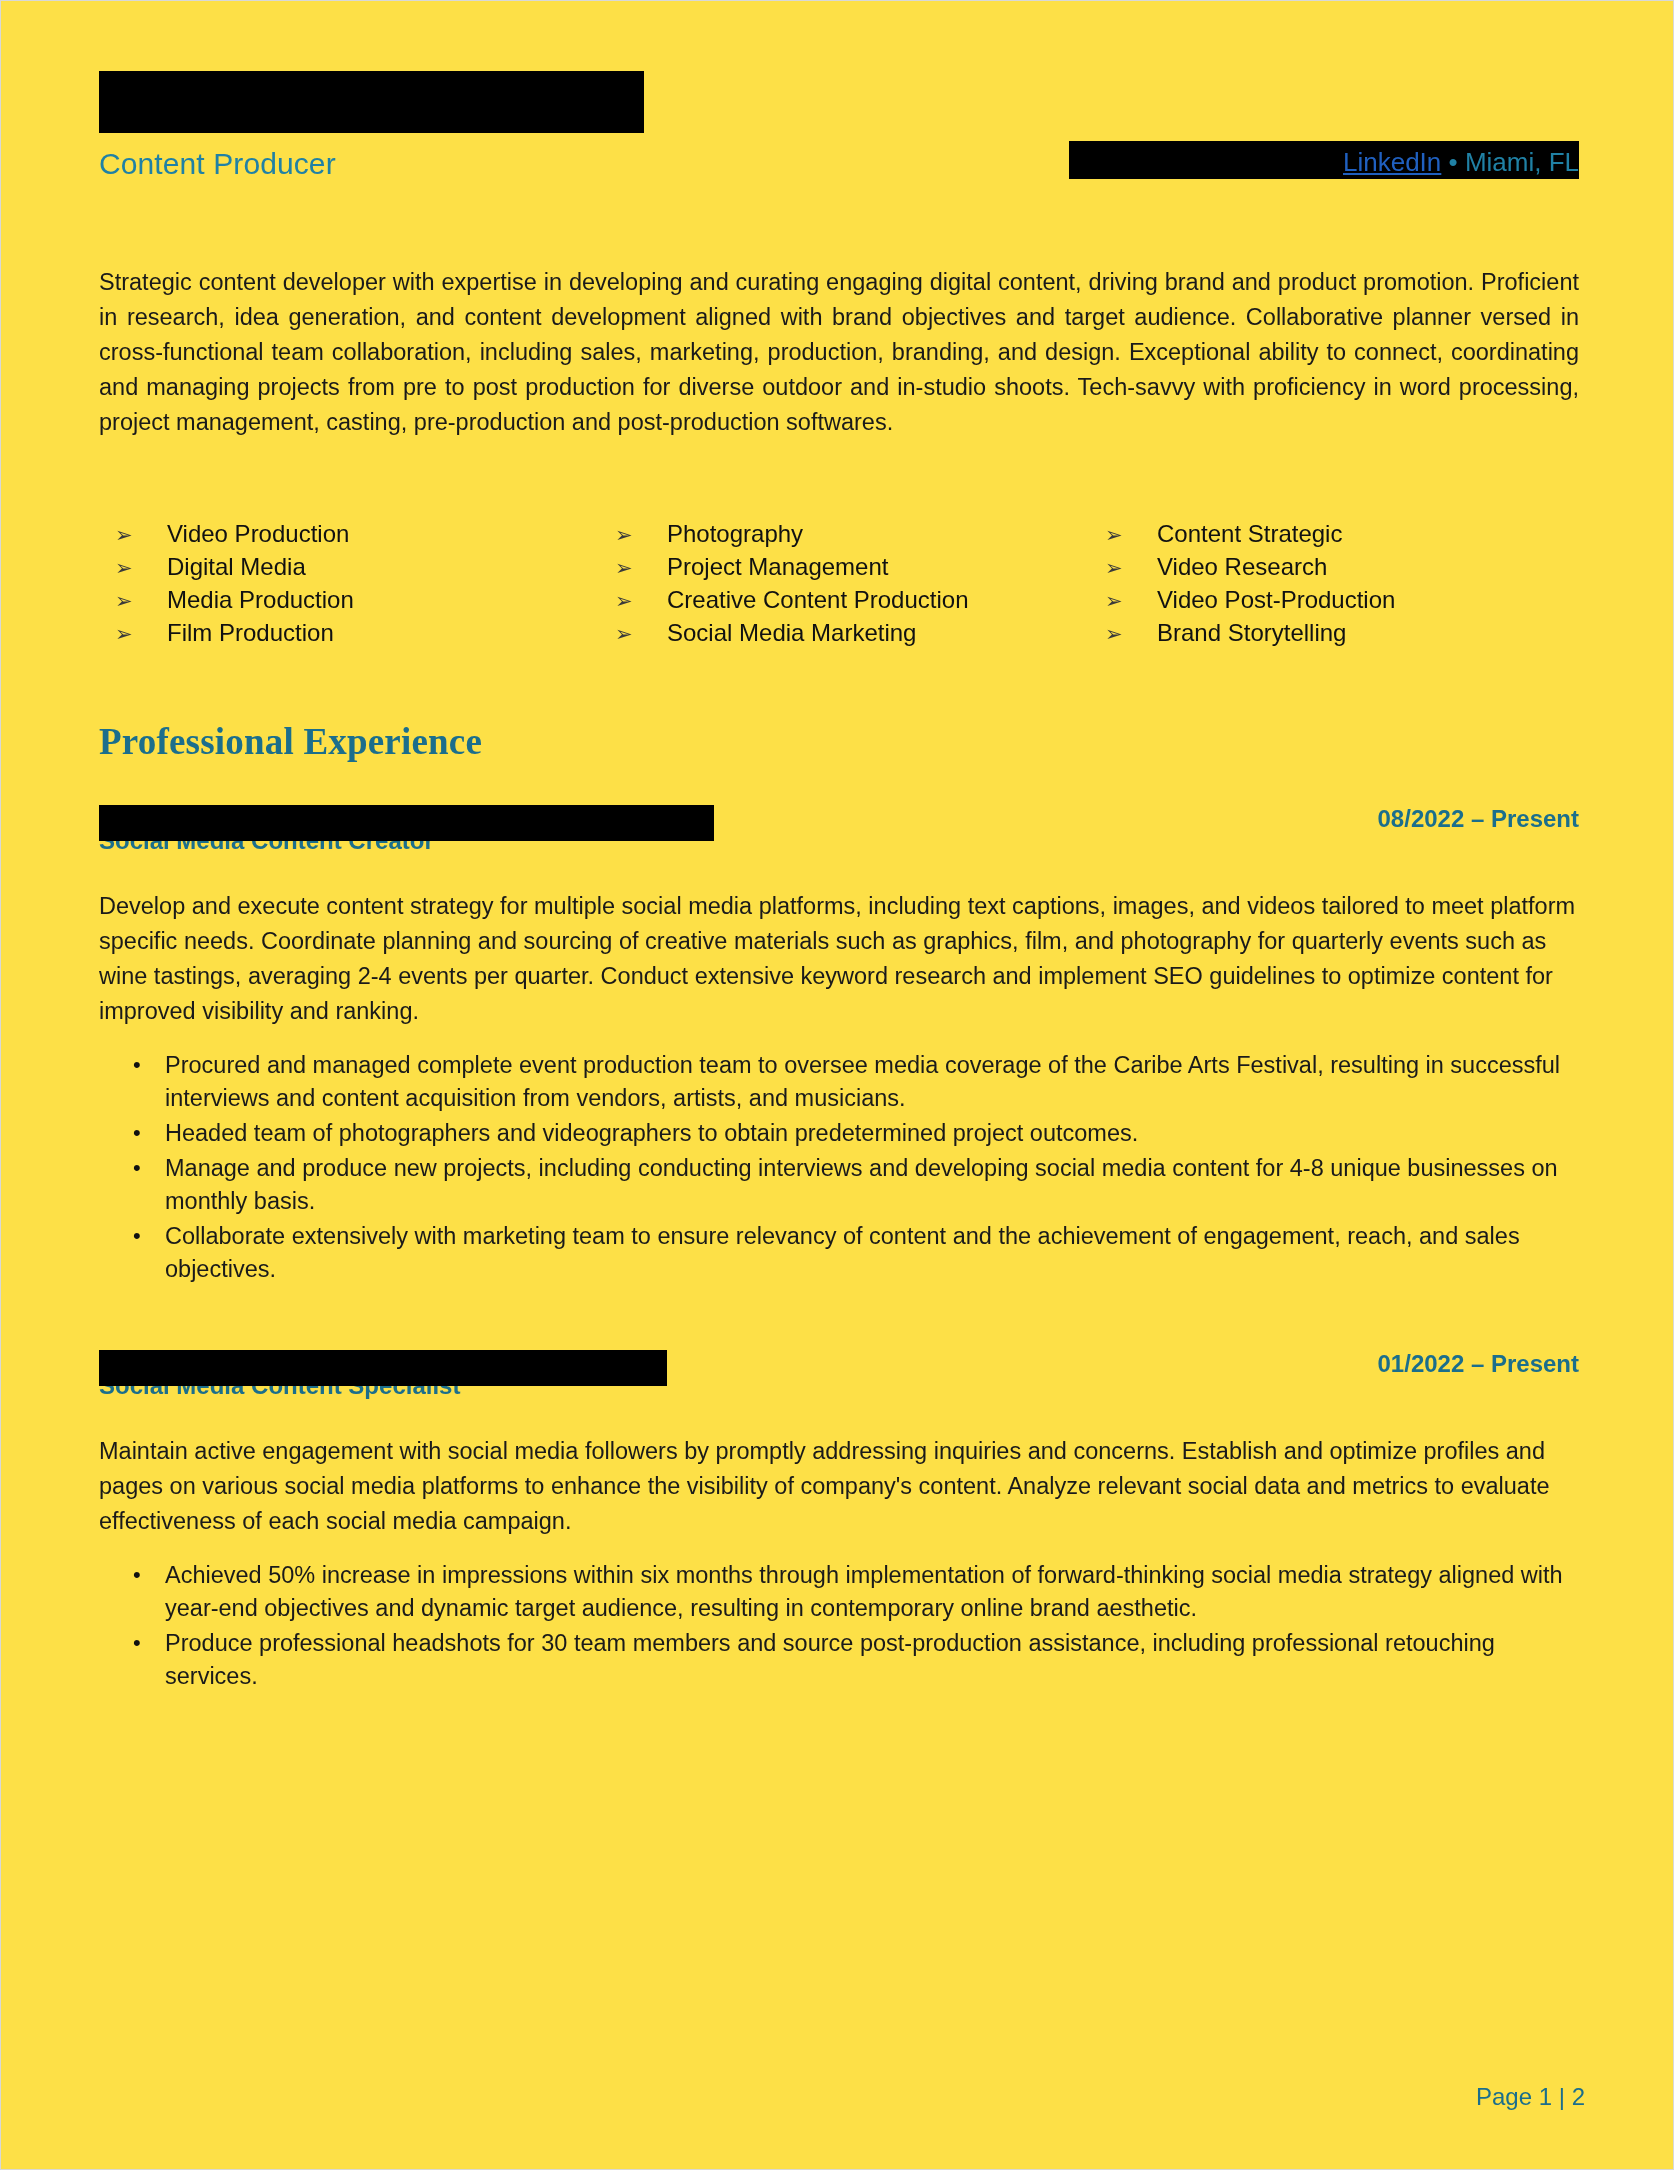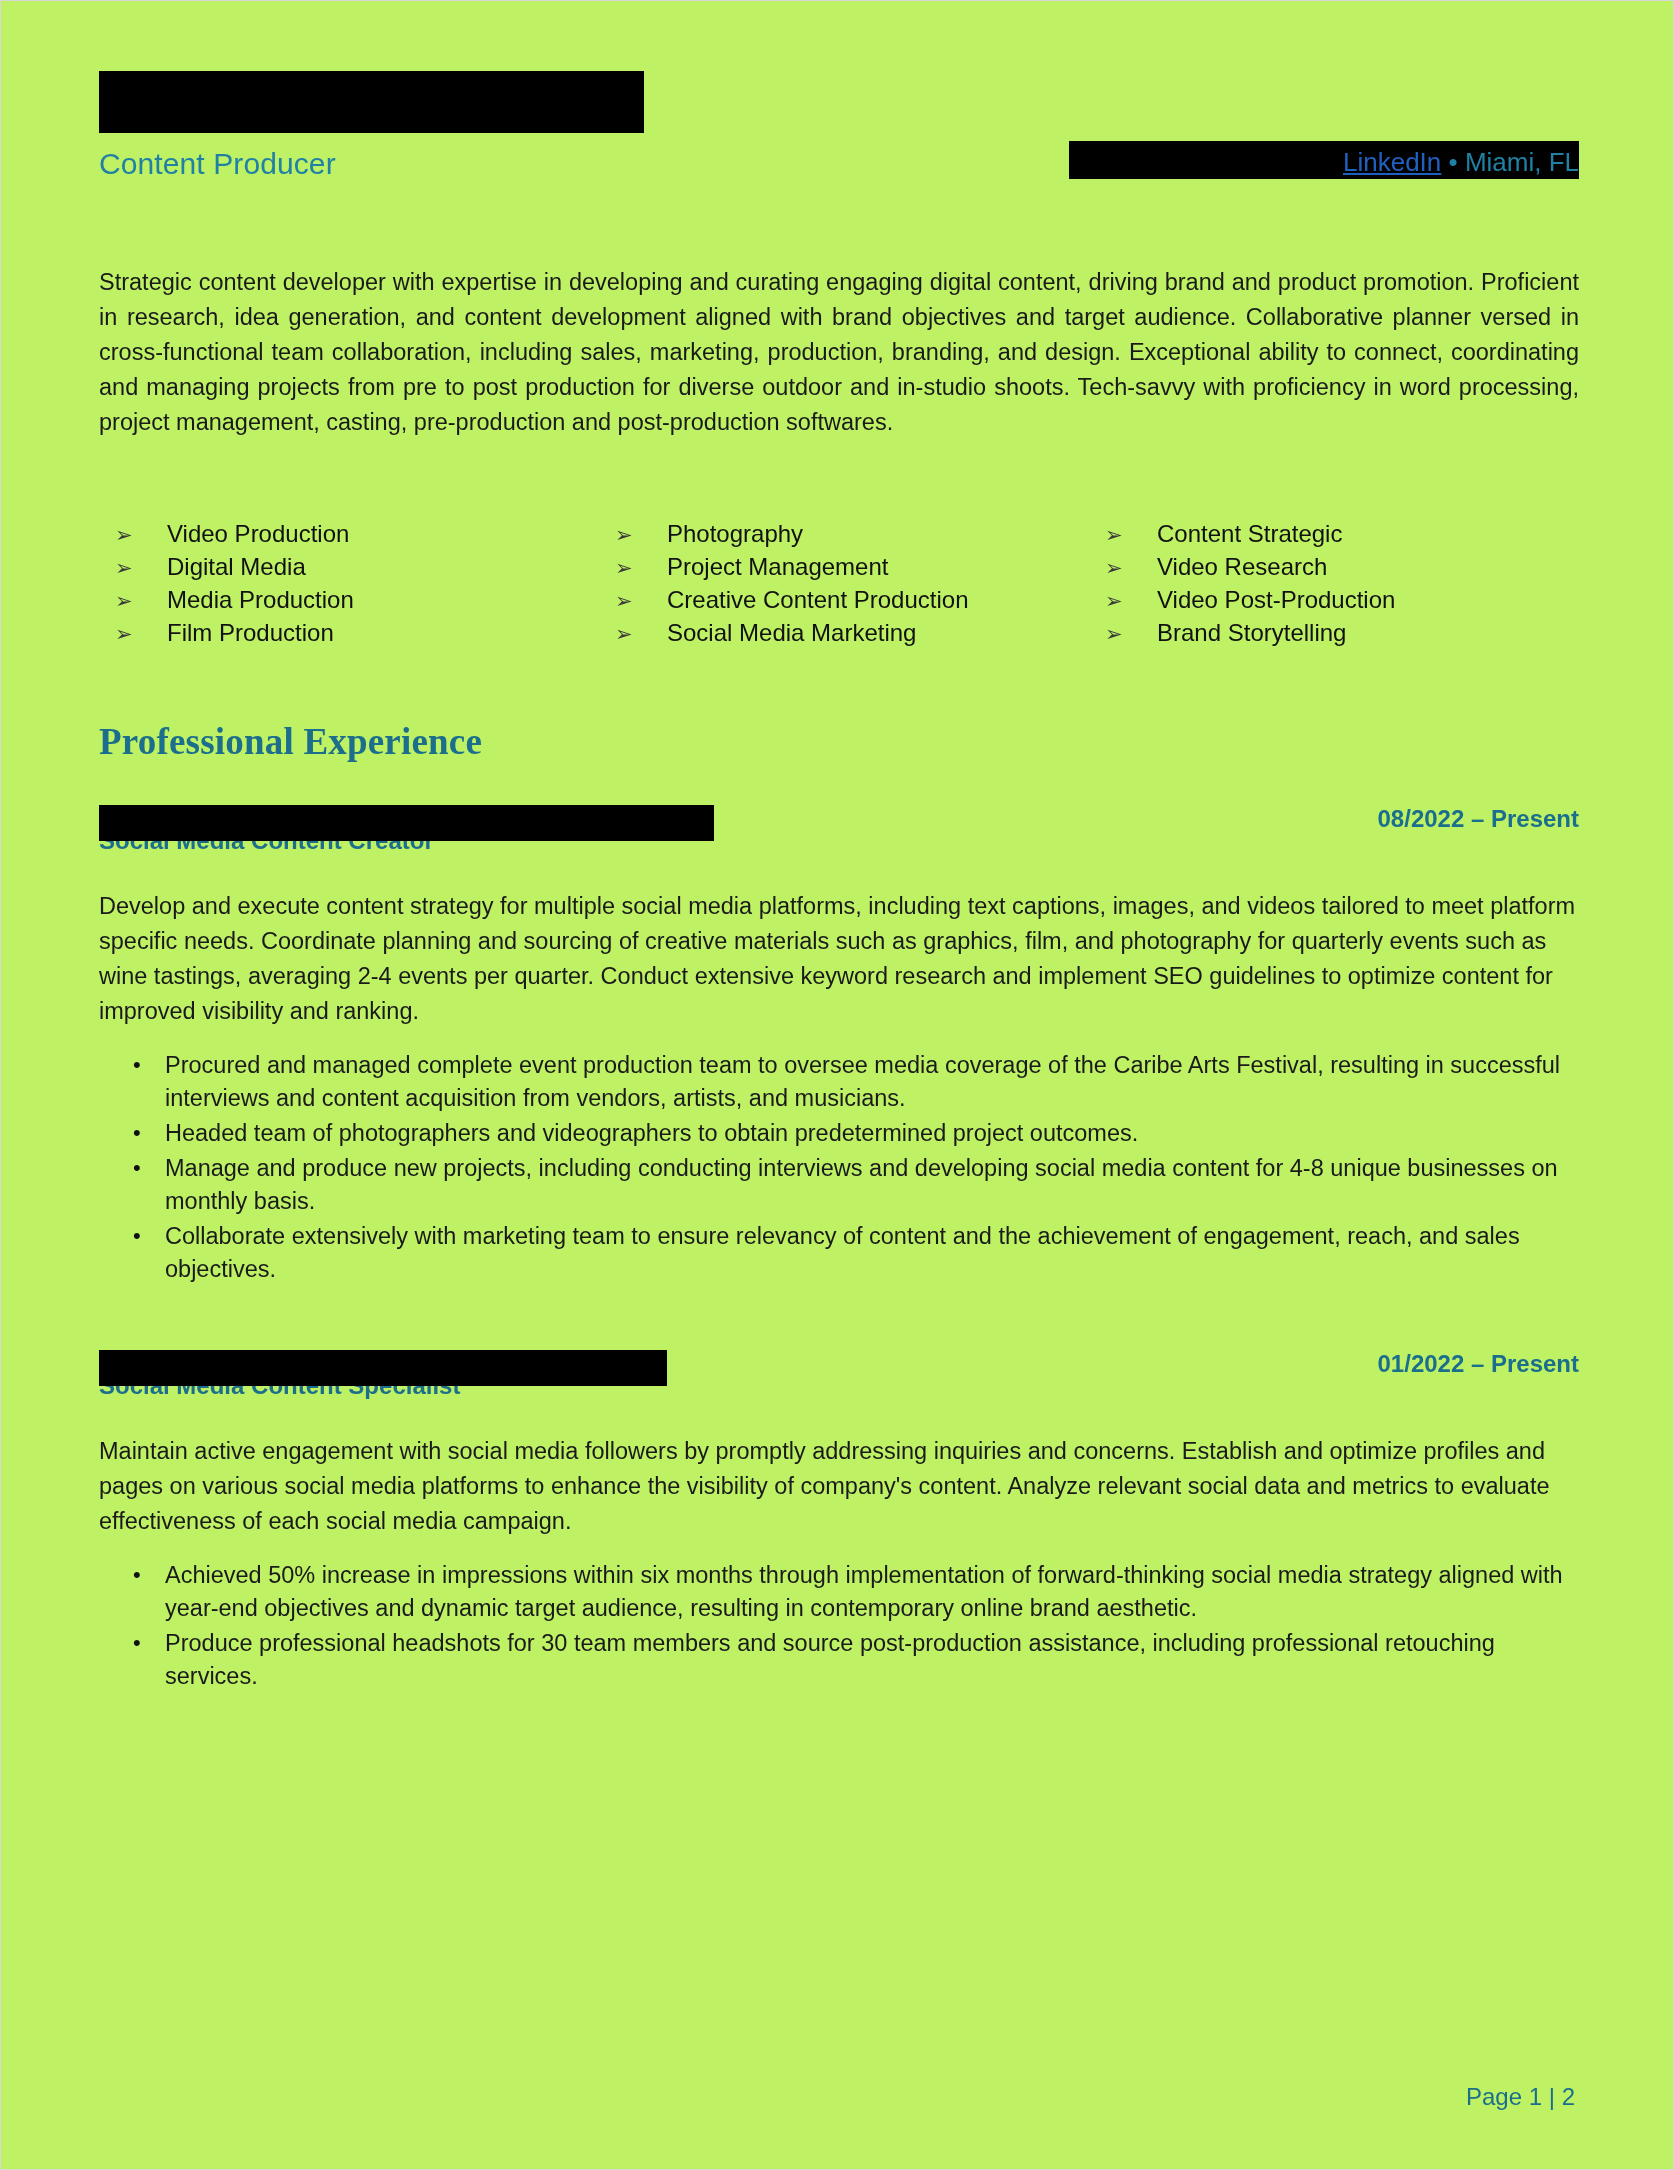--- a/index.html
+++ b/index.html
@@ -7,21 +7,21 @@
     padding: 0;
     background: #c8c8c8;
   }
   body {
     font-family: "Liberation Sans", sans-serif;
   }
   .page {
     position: relative;
     width: 1674px;
     height: 2170px;
-    background: #bef264;
+    background: #fde047;
     box-sizing: border-box;
     overflow: hidden;
     border: 1px solid #d8d8d8;
   }
   .sheet {
     position: absolute;
     left: 98px;
     top: 70px;
     width: 1480px;
   }
@@ -185,21 +185,21 @@
     position: absolute;
     left: 34px;
     top: -1px;
     font-size: 22px;
     color: #111111;
   }
 
   
   .footer {
     position: absolute;
-    right: 98px;
+    right: 88px;
     bottom: 58px;
     font-size: 24px;
     color: #1b6e8c;
     font-weight: normal;
   }
 </style>
 </head>
 <body>
 
 <div class="page">

